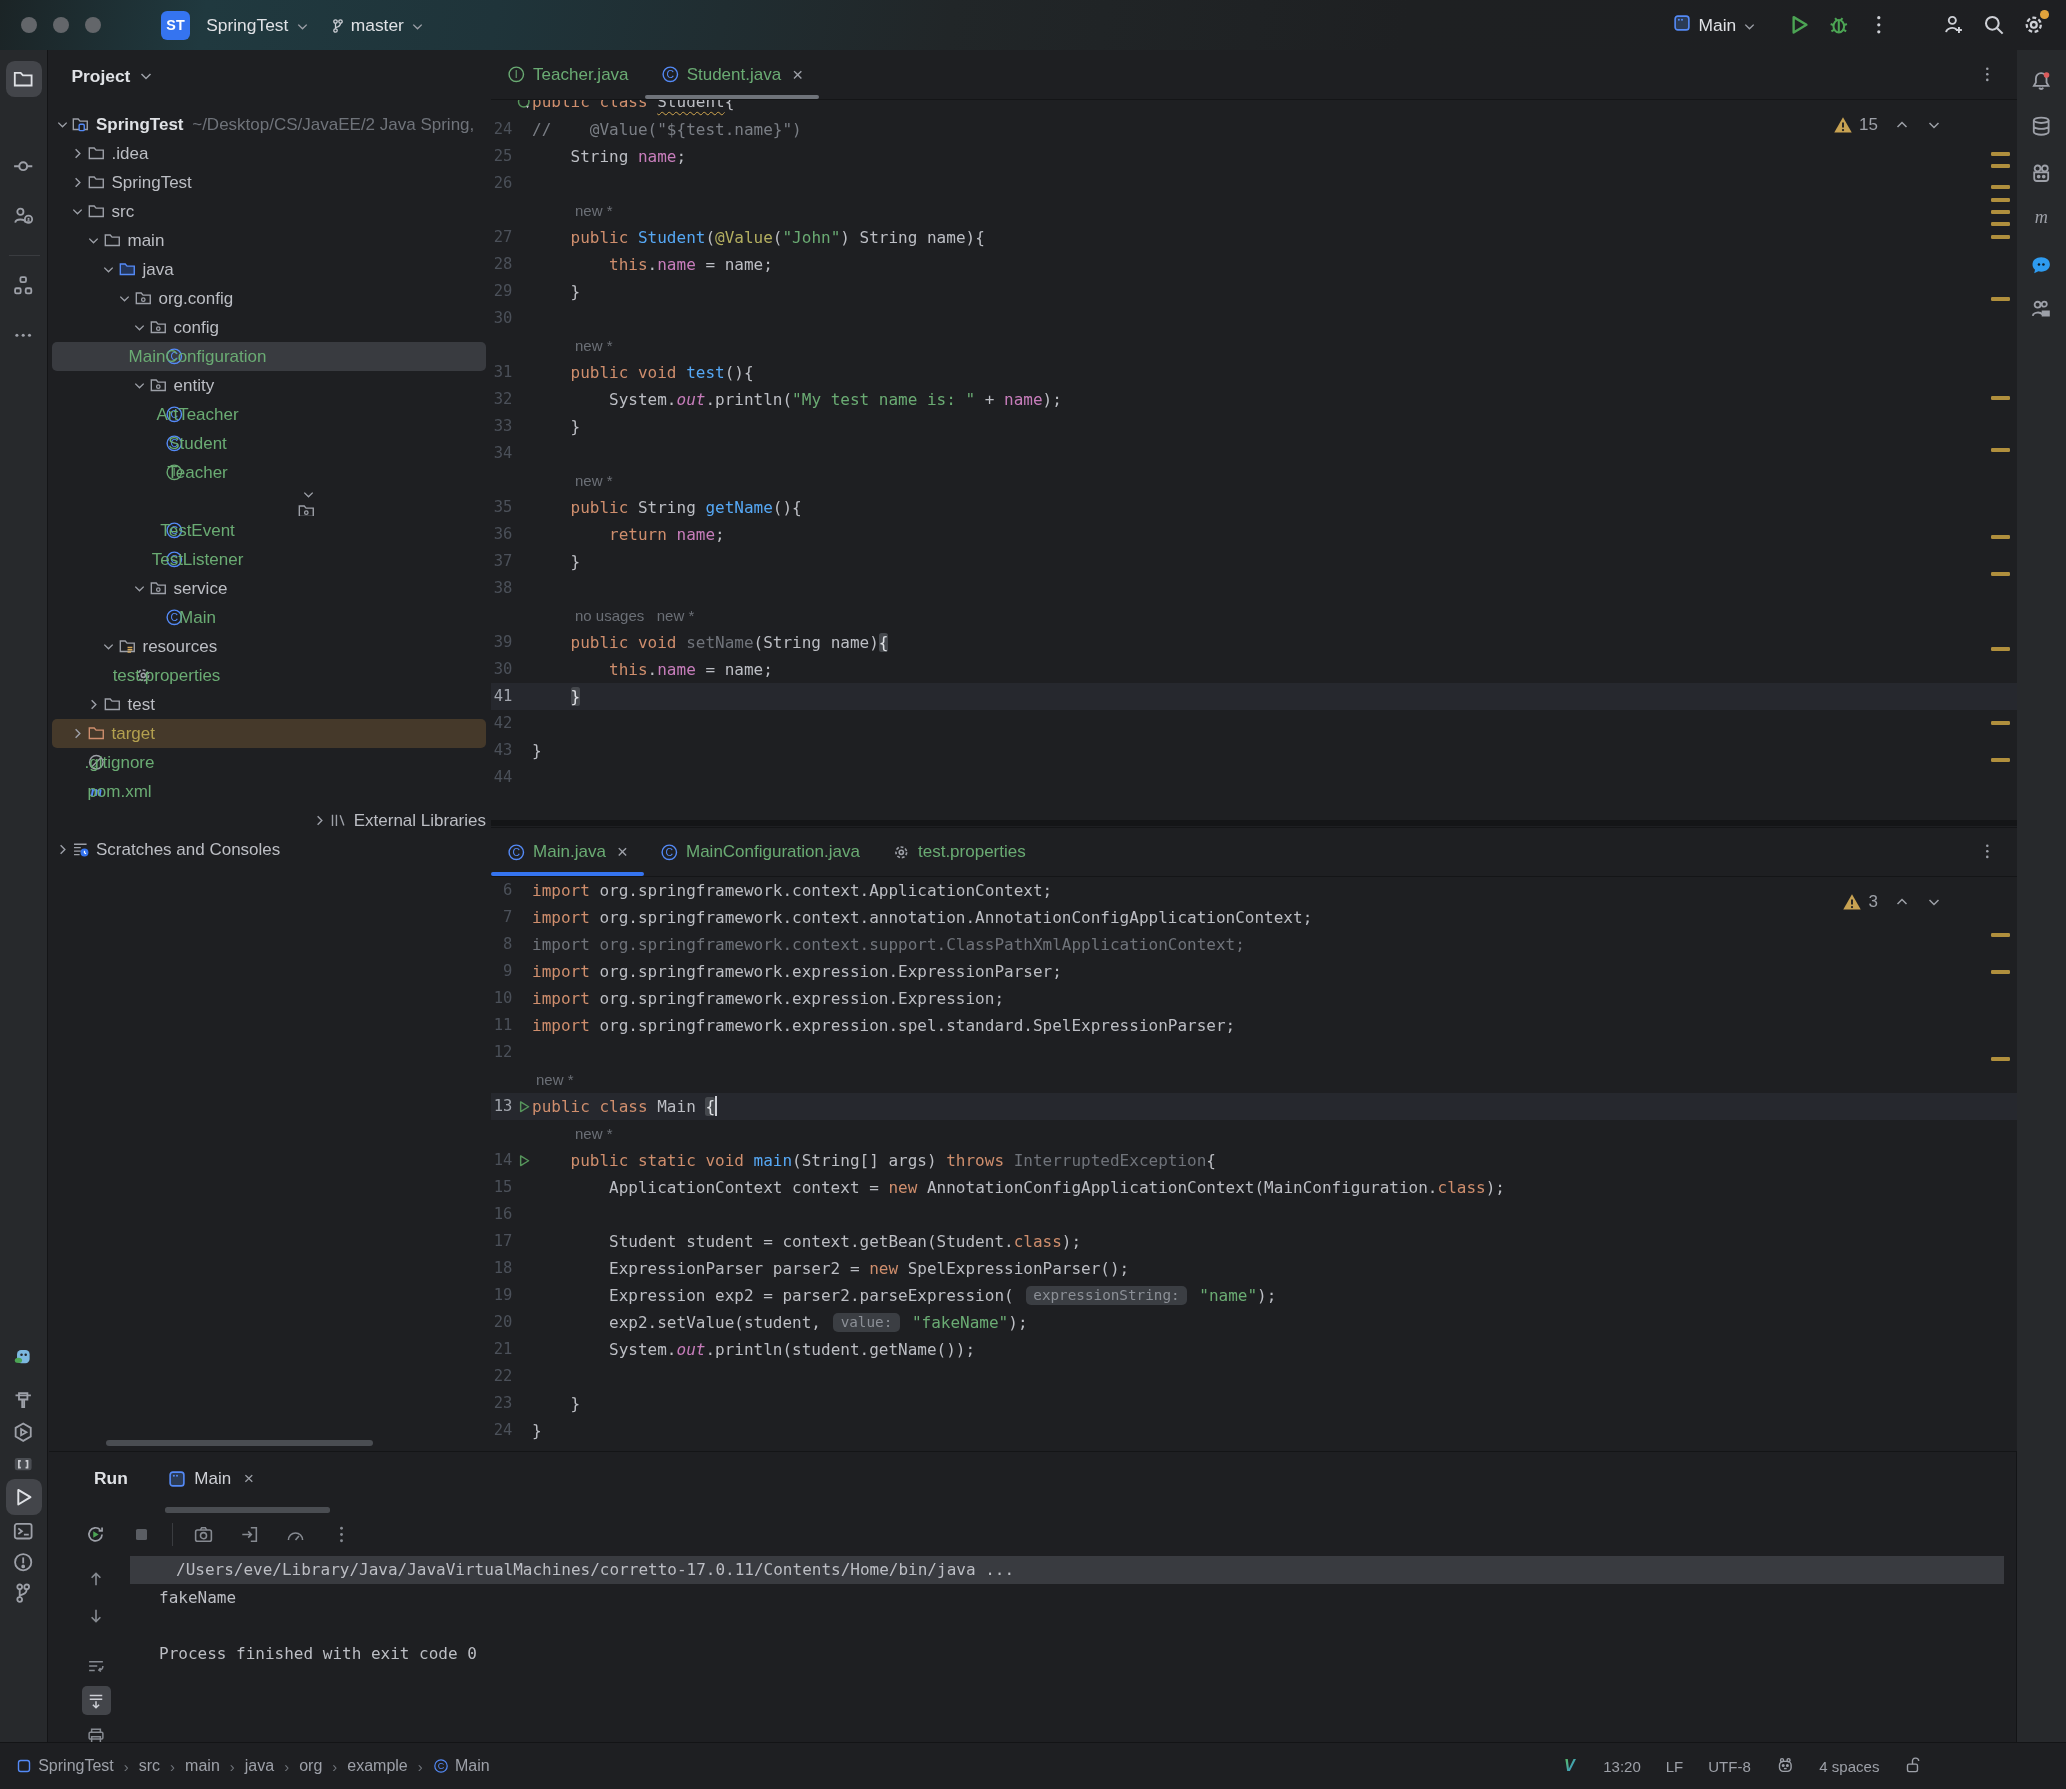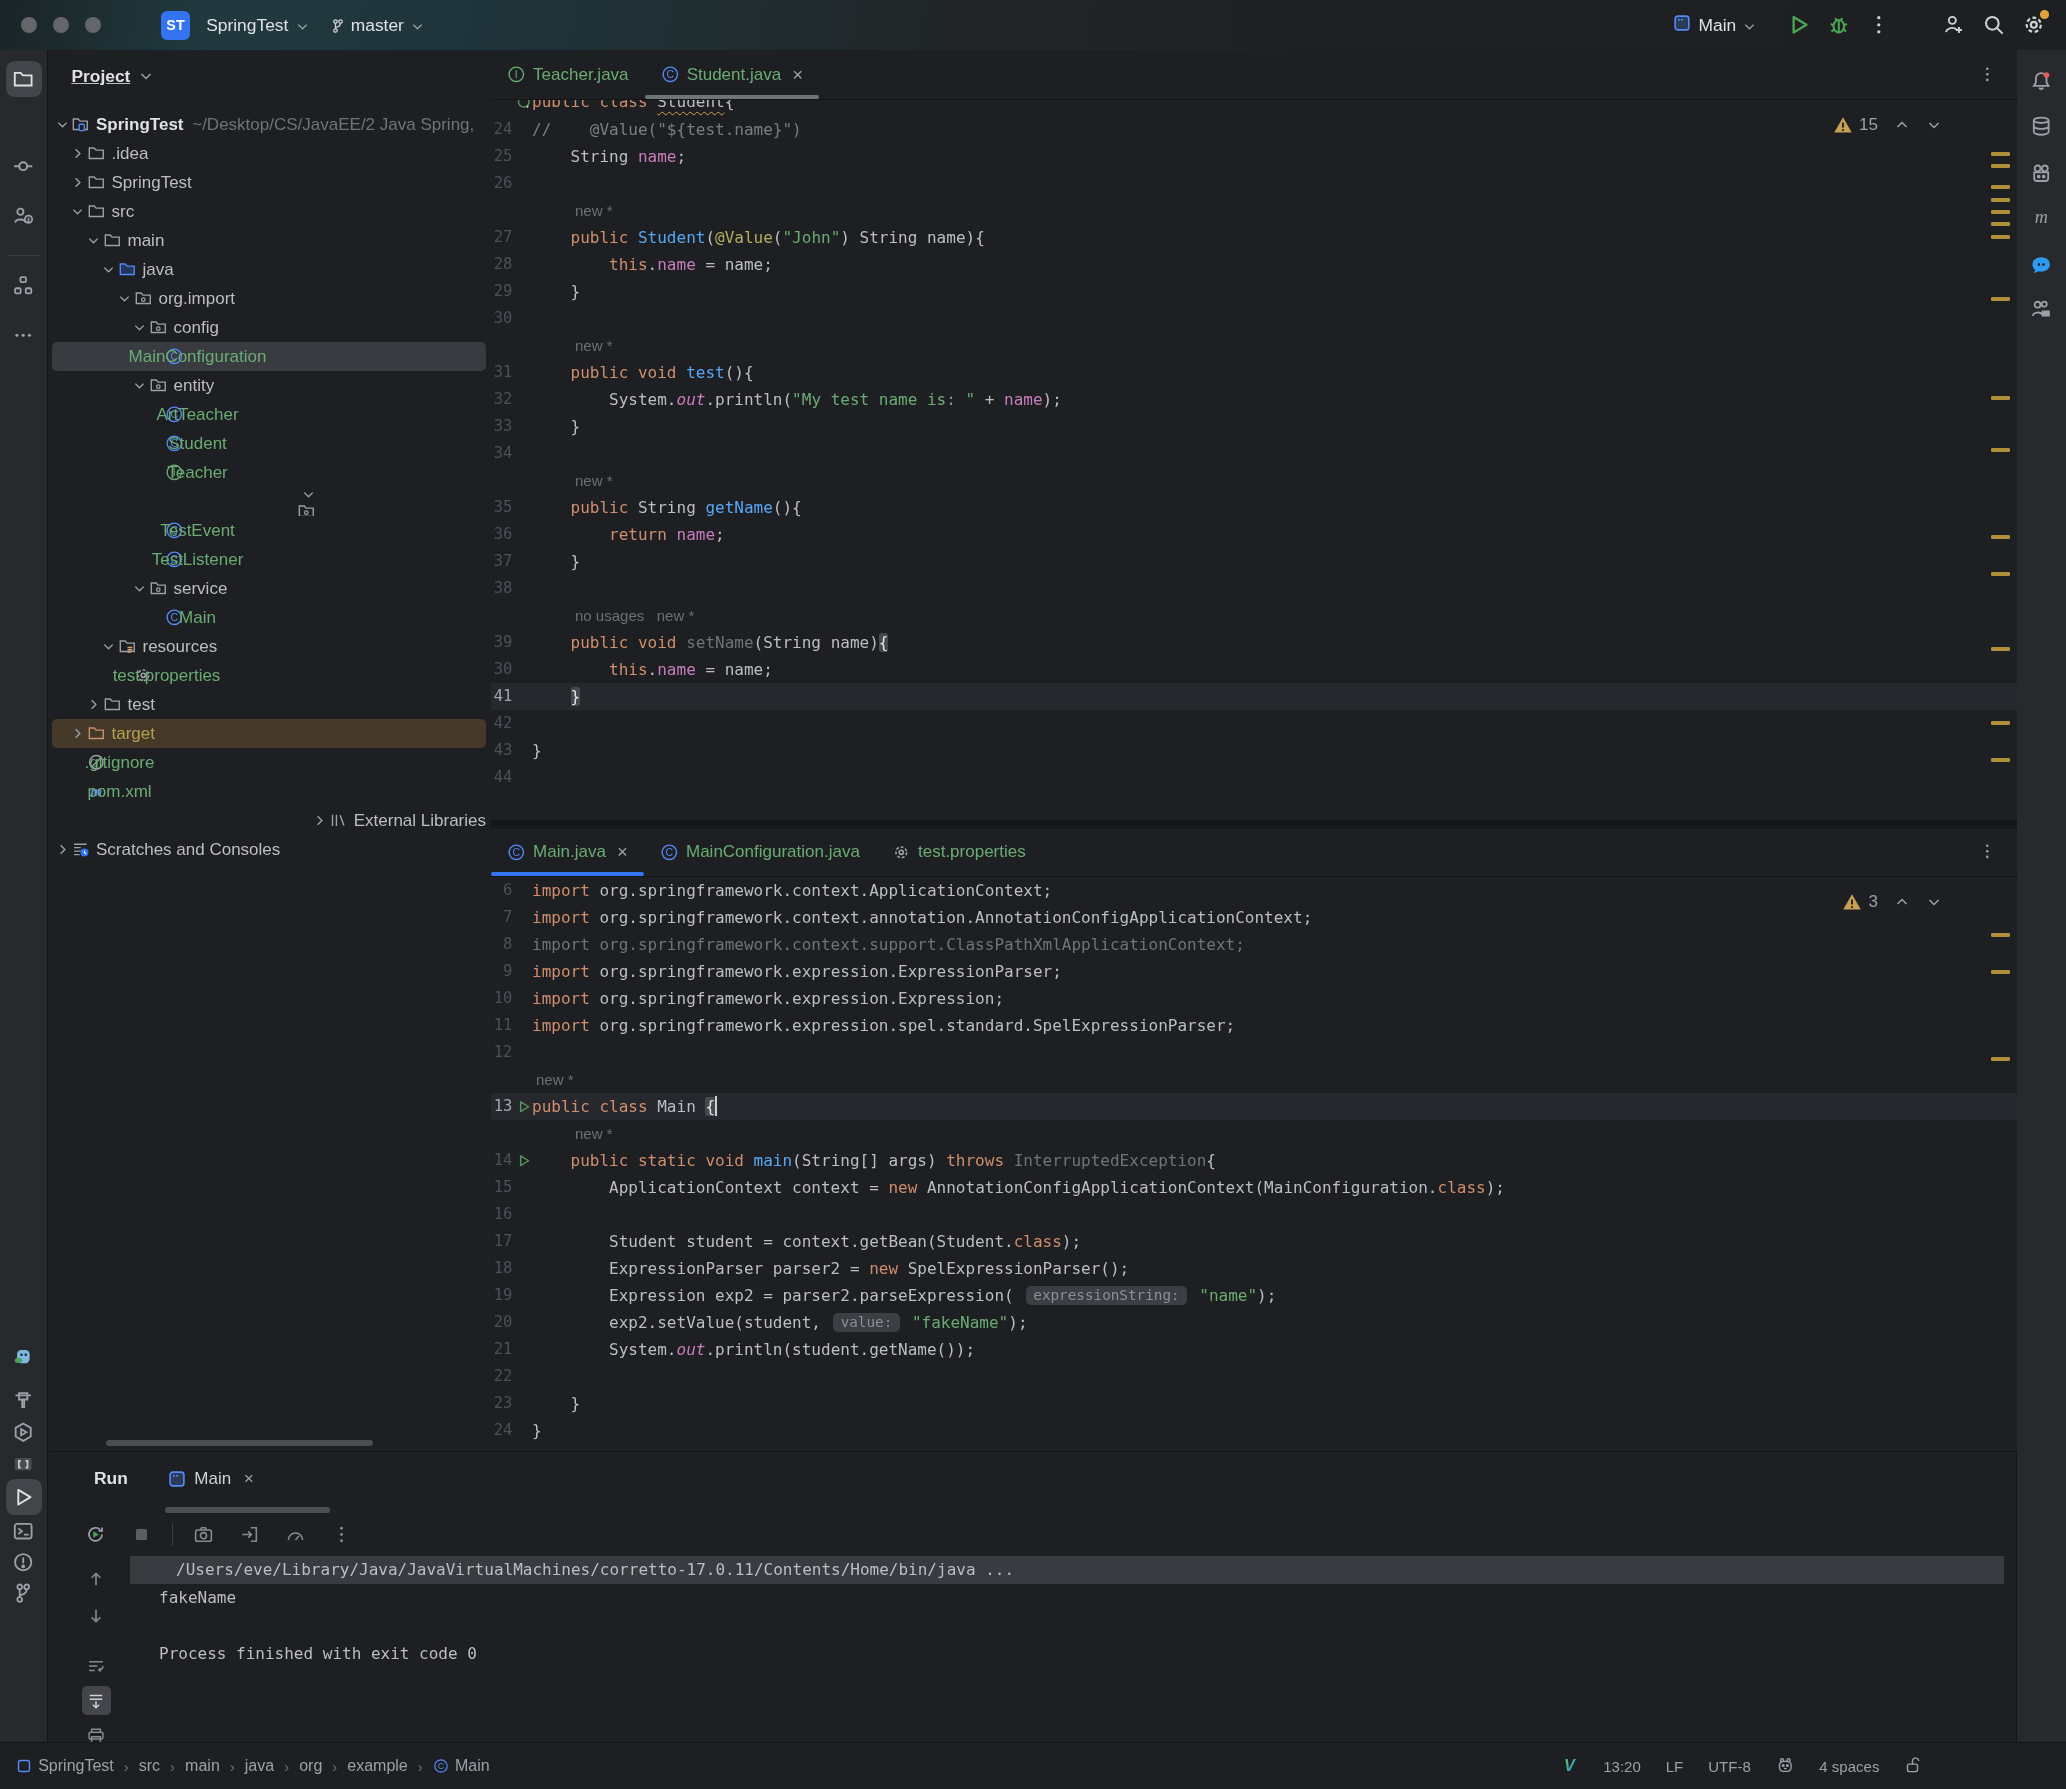--- a/index.html
+++ b/index.html
@@ -35,21 +35,21 @@
     border-right:0.6px solid #131416; }
   .rightstrip { position:absolute; left:2016px; top:50px; width:50px; height:1693px; background:#27292c;
     border-left:0.6px solid #131416; }
   .stripbtn { position:absolute; left:50%; transform:translateX(-50%); width:36px; height:36px;
     display:flex; align-items:center; justify-content:center; border:none; background:none; border-radius:8.7px; }
   .stripbtn svg { width:22.4px; height:22.4px; }
   .stripbtn.active { background:#43454a; }
   .strip-div { position:absolute; left:8.7px; width:31px; height:0.6px; background:#3a3c40; }
 
   
-  .project-panel { position:absolute; left:49px; top:50px; width:442px; height:1401px; background:#1e1f22;text-decoration:underline; }
+  .project-panel { position:absolute; left:49px; top:50px; width:442px; height:1401px; background:#1e1f22; }
   .pp-header { height:52px; display:flex; align-items:center; padding-left:22.4px; gap:7.5px;
     color:#dfe1e5; font-weight:600; font-size:17.4px; }
   .pp-header svg { width:16px; height:16px; }
   #tree { position:absolute; top:60px; left:0; right:0; }
   .trow { height:29px; display:flex; align-items:center; margin:0 5px 0 2.5px; border-radius:5px;
     white-space:nowrap; overflow:hidden; font-size:17px; color:#bcbec4; }
   .trow.sel { background:#393b40; }
   .trow.target { background:#45392a; }
   .tchev { width:16px; display:flex; justify-content:center; flex:none; }
   .tchev svg { width:15px; height:15px; }
@@ -499,21 +499,21 @@
             <svg viewBox="0 0 16 16">
               <path d="M3.5 6l4.5 4.5L12.5 6" fill="none" stroke="#9da0a8" stroke-width="1.5"></path>
             </svg>
           </span>
           <span class="tic">
             <svg viewBox="0 0 16 16">
               <path d="M2 3.5h4.2l1.6 1.8H14v7.2H2z" fill="none" stroke="#9da0a8" stroke-width="1.2"></path>
               <circle cx="8" cy="9.2" r="1.5" fill="none" stroke="#9da0a8" stroke-width="1.1"></circle>
             </svg>
           </span>
-          <span class="tlabel">org.import</span>
+          <span class="tlabel">org.config</span>
         </div>
         <div class="trow" style="padding-left: 80px;">
           <span class="tchev">
             <svg viewBox="0 0 16 16">
               <path d="M3.5 6l4.5 4.5L12.5 6" fill="none" stroke="#9da0a8" stroke-width="1.5"></path>
             </svg>
           </span>
           <span class="tic">
             <svg viewBox="0 0 16 16">
               <path d="M2 3.5h4.2l1.6 1.8H14v7.2H2z" fill="none" stroke="#9da0a8" stroke-width="1.2"></path>

